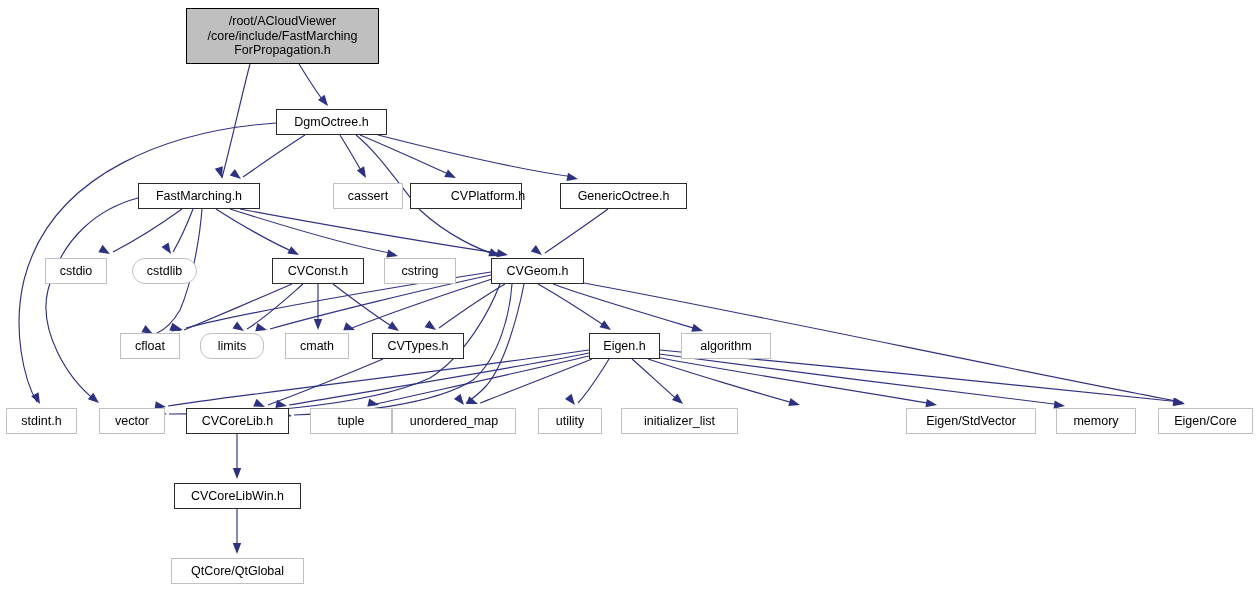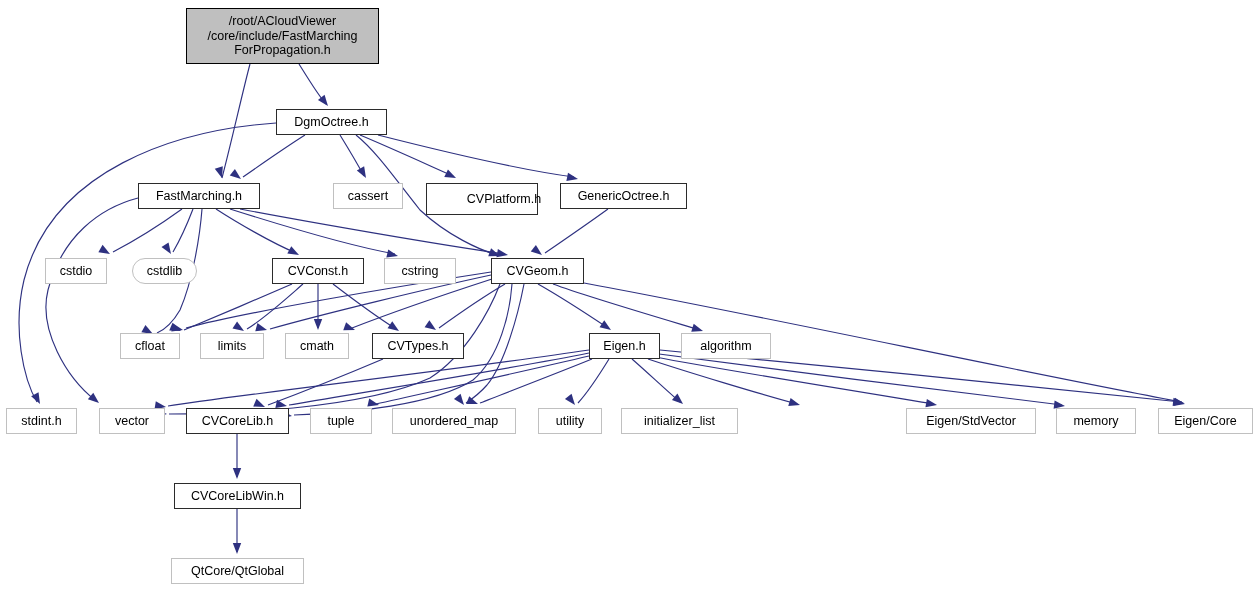--- a/index.html
+++ b/index.html
@@ -106,37 +106,37 @@
       <polygon points="0,0 -11,-4.2 -11,4.2" class="arrowhead" fill="#2e3180" transform="translate(1184,403) rotate(6)"></polygon>
       <polygon points="0,0 -11,-4.2 -11,4.2" class="arrowhead" fill="#2e3180" transform="translate(237,479) rotate(90)"></polygon>
       <polygon points="0,0 -11,-4.2 -11,4.2" class="arrowhead" fill="#2e3180" transform="translate(237,554) rotate(90)"></polygon>
     </svg>
 <div class="node root" style="left: 186px; top: 8px; width: 193px; height: 56px;">/root/ACloudViewer
 /core/include/FastMarching
 ForPropagation.h</div>
     <div class="node strong" style="left: 276px; top: 109px; width: 111px; height: 26px;">DgmOctree.h</div>
     <div class="node strong" style="left: 138px; top: 183px; width: 122px; height: 26px;">FastMarching.h</div>
     <div class="node" style="left: 333px; top: 183px; width: 70px; height: 26px;">cassert</div>
-    <div class="node strong" style="left: 426px; top: 183px; width: 112px; height: 32px; padding-left: 44px;">CVPlatform.h</div>
+    <div class="node strong" style="left: 410px; top: 183px; width: 112px; height: 26px; padding-left: 44px;">CVPlatform.h</div>
     <div class="node strong" style="left: 560px; top: 183px; width: 127px; height: 26px;">GenericOctree.h</div>
     <div class="node" style="left: 45px; top: 258px; width: 62px; height: 26px;">cstdio</div>
     <div class="node" style="left: 132px; top: 258px; width: 65px; height: 26px; border-radius: 13px;">cstdlib</div>
     <div class="node strong" style="left: 272px; top: 258px; width: 92px; height: 26px;">CVConst.h</div>
     <div class="node" style="left: 384px; top: 258px; width: 72px; height: 26px;">cstring</div>
     <div class="node strong" style="left: 491px; top: 258px; width: 93px; height: 26px;">CVGeom.h</div>
     <div class="node" style="left: 120px; top: 333px; width: 60px; height: 26px;">cfloat</div>
-    <div class="node" style="left: 200px; top: 333px; width: 64px; height: 26px;">limits</div>
+    <div class="node" style="left: 200px; top: 333px; width: 64px; height: 26px; border-radius: 11px;">limits</div>
     <div class="node" style="left: 285px; top: 333px; width: 64px; height: 26px;">cmath</div>
     <div class="node strong" style="left: 372px; top: 333px; width: 92px; height: 26px;">CVTypes.h</div>
     <div class="node strong" style="left: 589px; top: 333px; width: 71px; height: 26px;">Eigen.h</div>
     <div class="node" style="left: 681px; top: 333px; width: 90px; height: 26px;">algorithm</div>
     <div class="node" style="left: 6px; top: 408px; width: 71px; height: 26px;">stdint.h</div>
     <div class="node" style="left: 99px; top: 408px; width: 66px; height: 26px;">vector</div>
     <div class="node strong" style="left: 186px; top: 408px; width: 103px; height: 26px;">CVCoreLib.h</div>
-    <div class="node" style="left: 310px; top: 408px; width: 62px; height: 26px;">tuple</div>
+    <div class="node" style="left: 310px; top: 408px; width: 82px; height: 26px;">tuple</div>
     <div class="node" style="left: 392px; top: 408px; width: 124px; height: 26px;">unordered_map</div>
     <div class="node" style="left: 538px; top: 408px; width: 64px; height: 26px;">utility</div>
     <div class="node" style="left: 621px; top: 408px; width: 117px; height: 26px;">initializer_list</div>
     <div class="node" style="left: 906px; top: 408px; width: 130px; height: 26px;">Eigen/StdVector</div>
     <div class="node" style="left: 1056px; top: 408px; width: 80px; height: 26px;">memory</div>
     <div class="node" style="left: 1158px; top: 408px; width: 95px; height: 26px; text-align: right;">Eigen/Core</div>
     <div class="node strong" style="left: 174px; top: 483px; width: 127px; height: 26px;">CVCoreLibWin.h</div>
     <div class="node" style="left: 171px; top: 558px; width: 133px; height: 26px;">QtCore/QtGlobal</div>
   </div>
 

